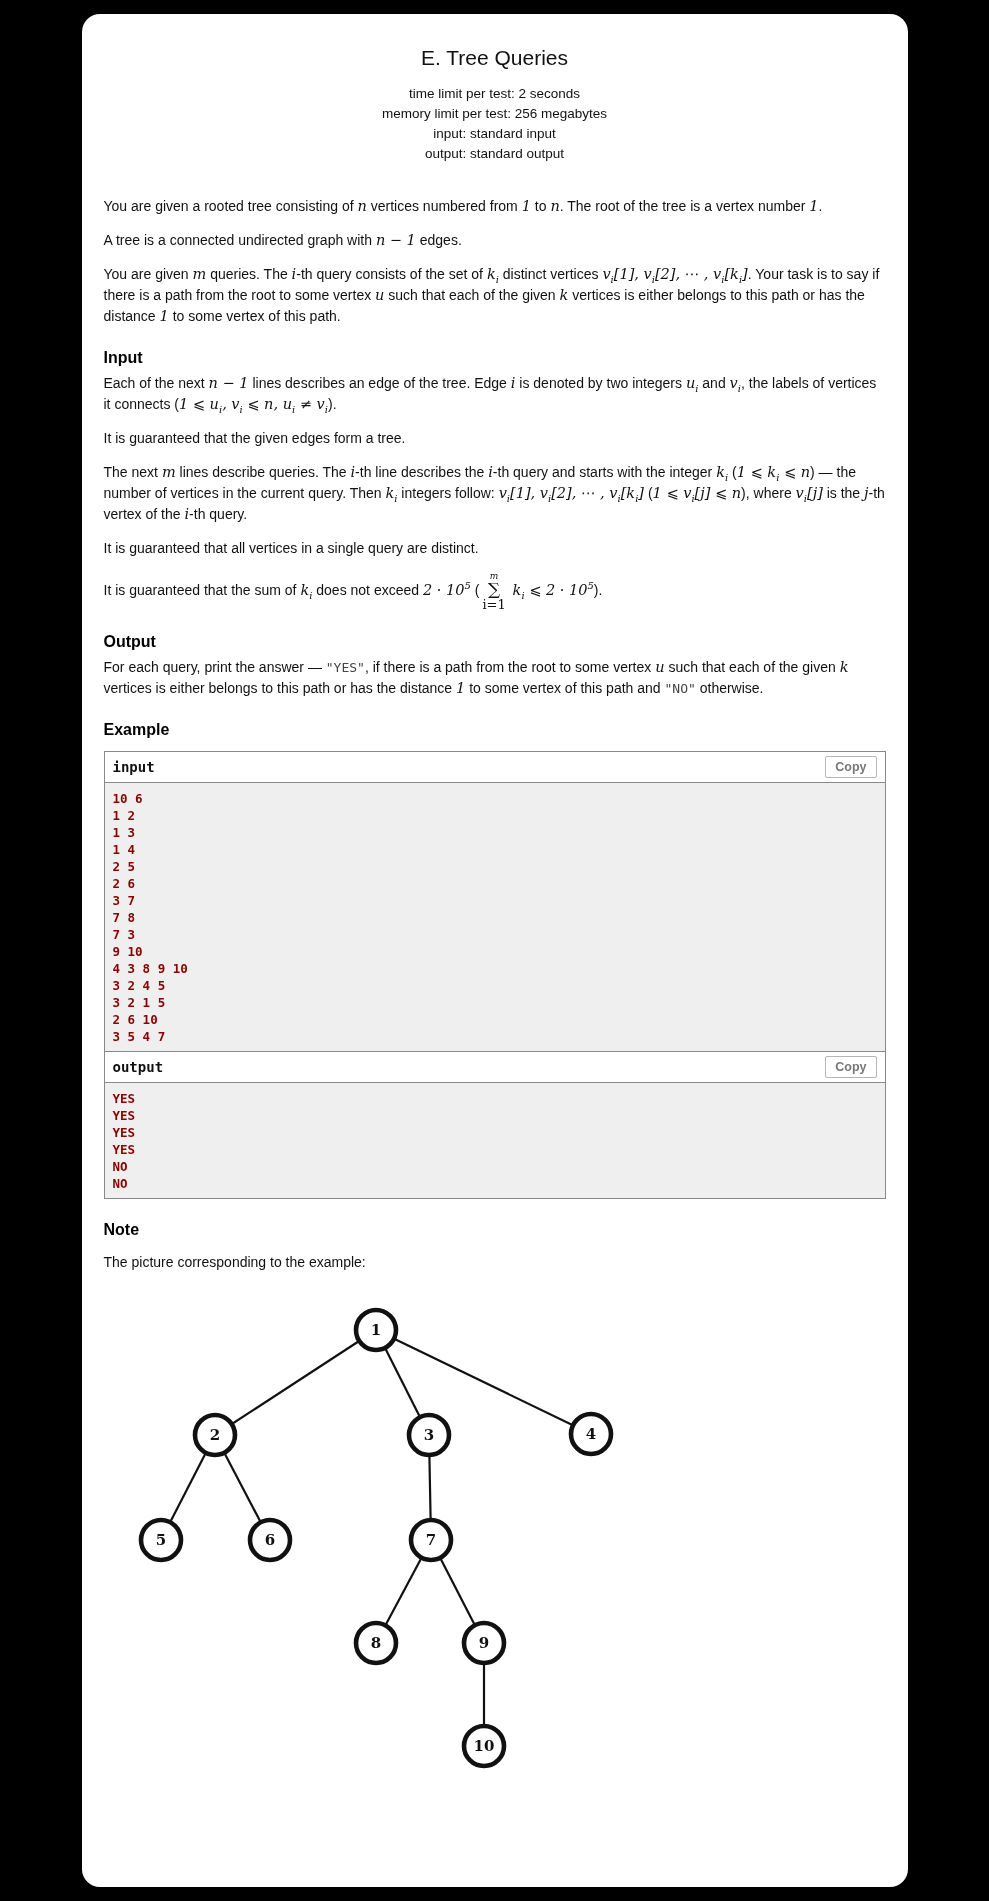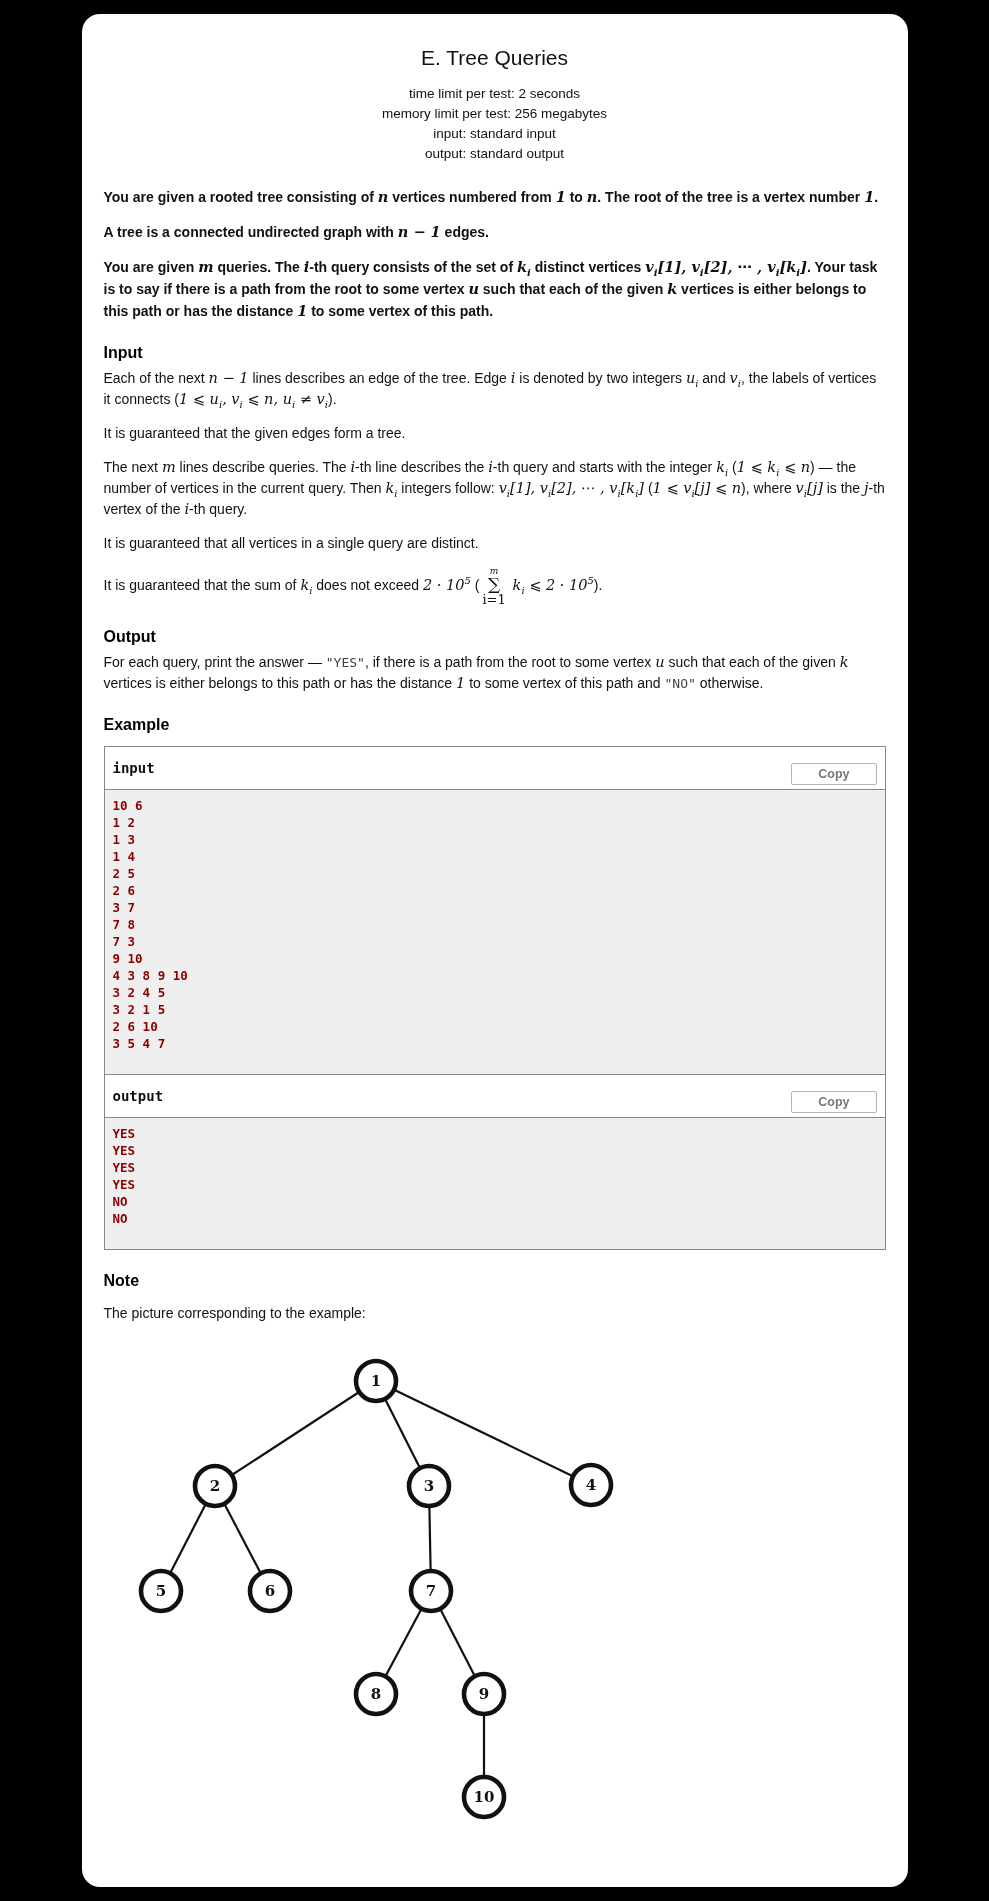--- a/index.html
+++ b/index.html
@@ -31,21 +31,21 @@
     font-size:21px;
     color:#111;
     margin:6px 0 14px 0;
   }
   .limit{
     text-align:center;
     font-size:13.5px;
     line-height:20px;
     color:#111;
   }
-  .statement{margin-top:22px;font-weight:bold;}
+  .statement{margin-top:32px;}
   p.rich, p.plain{
     font-size:14px;
     line-height:21px;
     color:#111;
     margin:13px 0;
   }
   h3.sec{
     font-size:16px;
     margin:22px 0 2px 0;
     color:#000;
@@ -102,27 +102,26 @@
     color:#111;
   }
   .copy-btn{
     font-family:"Liberation Sans",sans-serif;
     font-size:12.5px;
     font-weight:bold;
     color:var(--muted);
     background:#ffffff;
     border:1px solid #b5b5b5;
     border-radius:2px;
-    padding:3px 26px;
+    padding:3px 9px;
     cursor:pointer;
-    margin-top:12px;
   }
   .sample-body{
     background:var(--sample-bg);
-    padding:7px 8px 22px 8px;
+    padding:7px 8px 6px 8px;
     font-family:"DejaVu Sans Mono","Liberation Mono",monospace;
     font-size:12.5px;
     font-weight:bold;
     color:var(--sample-text);
     line-height:17px;
   }
   .sample-line{white-space:pre;}
   
   .diagram-wrap{margin:30px 0 0 14px;}
   svg .edge{stroke:#111;stroke-width:2.2;}

